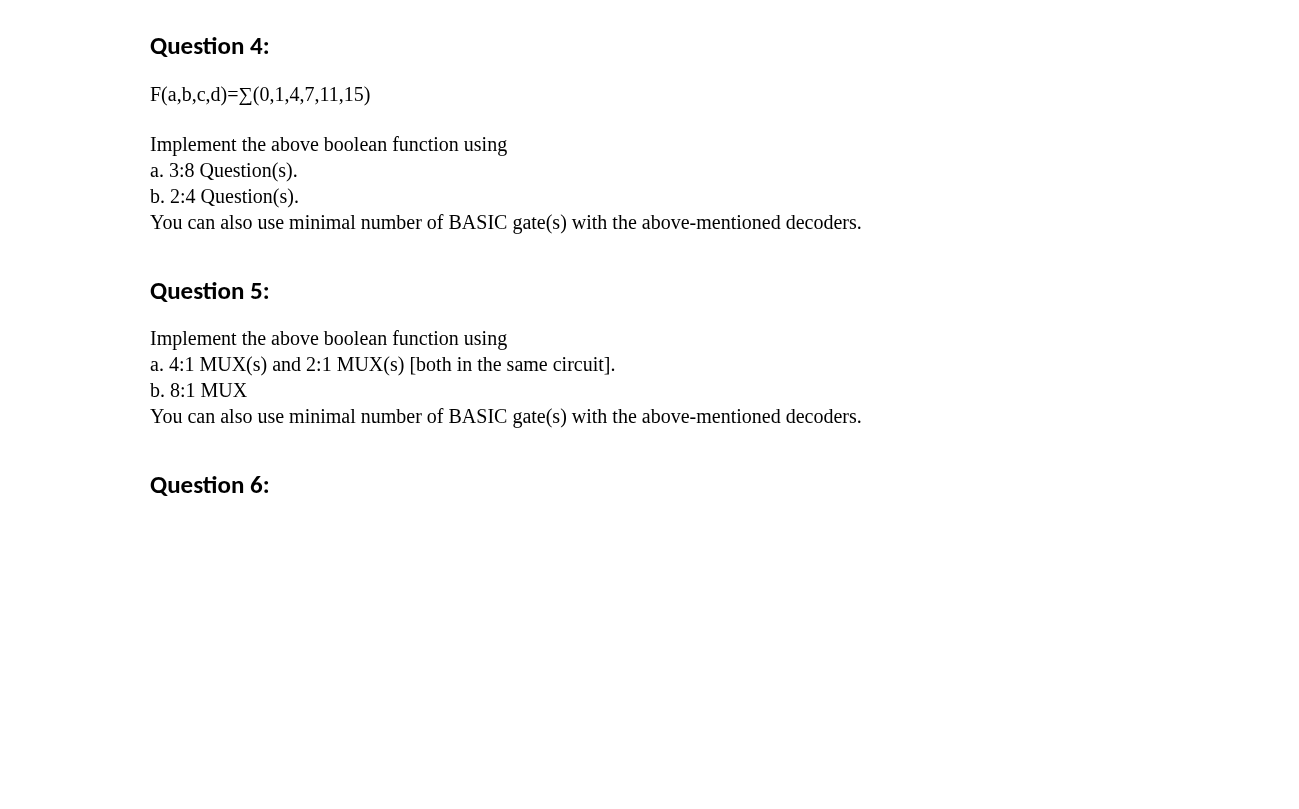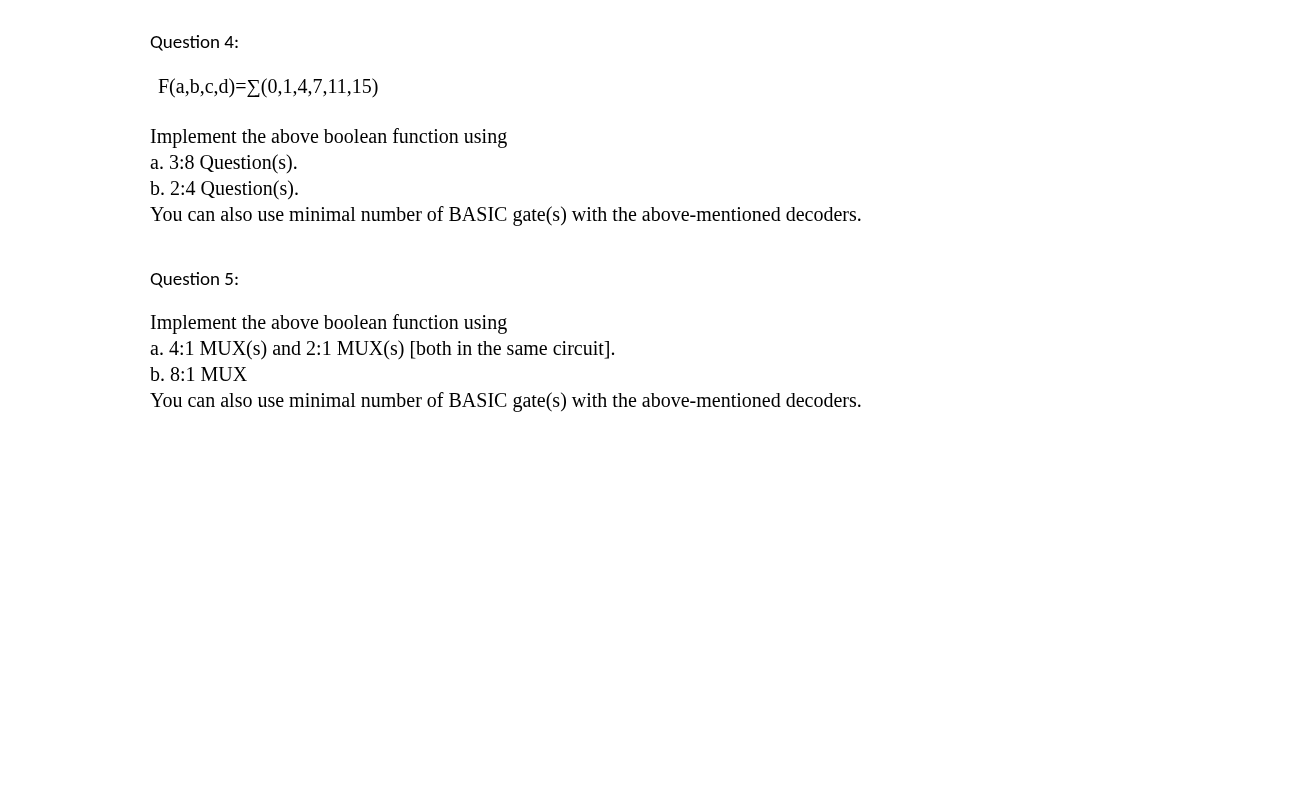--- a/index.html
+++ b/index.html
@@ -8,27 +8,26 @@
       color: #000;
       background: #fff;
       margin: 0;
       padding: 30px 0 0 150px;
       line-height: 1.3;
       width: 1299px;
       box-sizing: border-box;
     }
     .question-heading {
       font-family: Calibri, Arial, sans-serif;
-      font-weight: normal;
-      font-size: 19px;
+      font-weight: bold;
+      font-size: 25px;
       margin-bottom: 18px;
     }
     .equation {
       margin-bottom: 24px;
-      margin-left: 8px;
     }
     .body-text {
       margin-bottom: 0;
     }
     .question-block {
       margin-bottom: 40px;
       max-width: 900px;
     }
     .line {
       display: block;
@@ -55,13 +54,14 @@
   <div class="question-heading">Question 5:</div>
   <div class="body-text">
     <span class="line">Implement the above boolean function using</span>
     <span class="line">a. 4:1 MUX(s) and 2:1 MUX(s) [both in the same circuit].</span>
     <span class="line">b. 8:1 MUX</span>
     <span class="note-line">You can also use minimal number of BASIC gate(s) with the above-mentioned decoders.</span>
   </div>
 </div>
 
 <div class="question-block">
+  <div class="question-heading">Question 6:</div>
 </div>
 
 </body></html>

